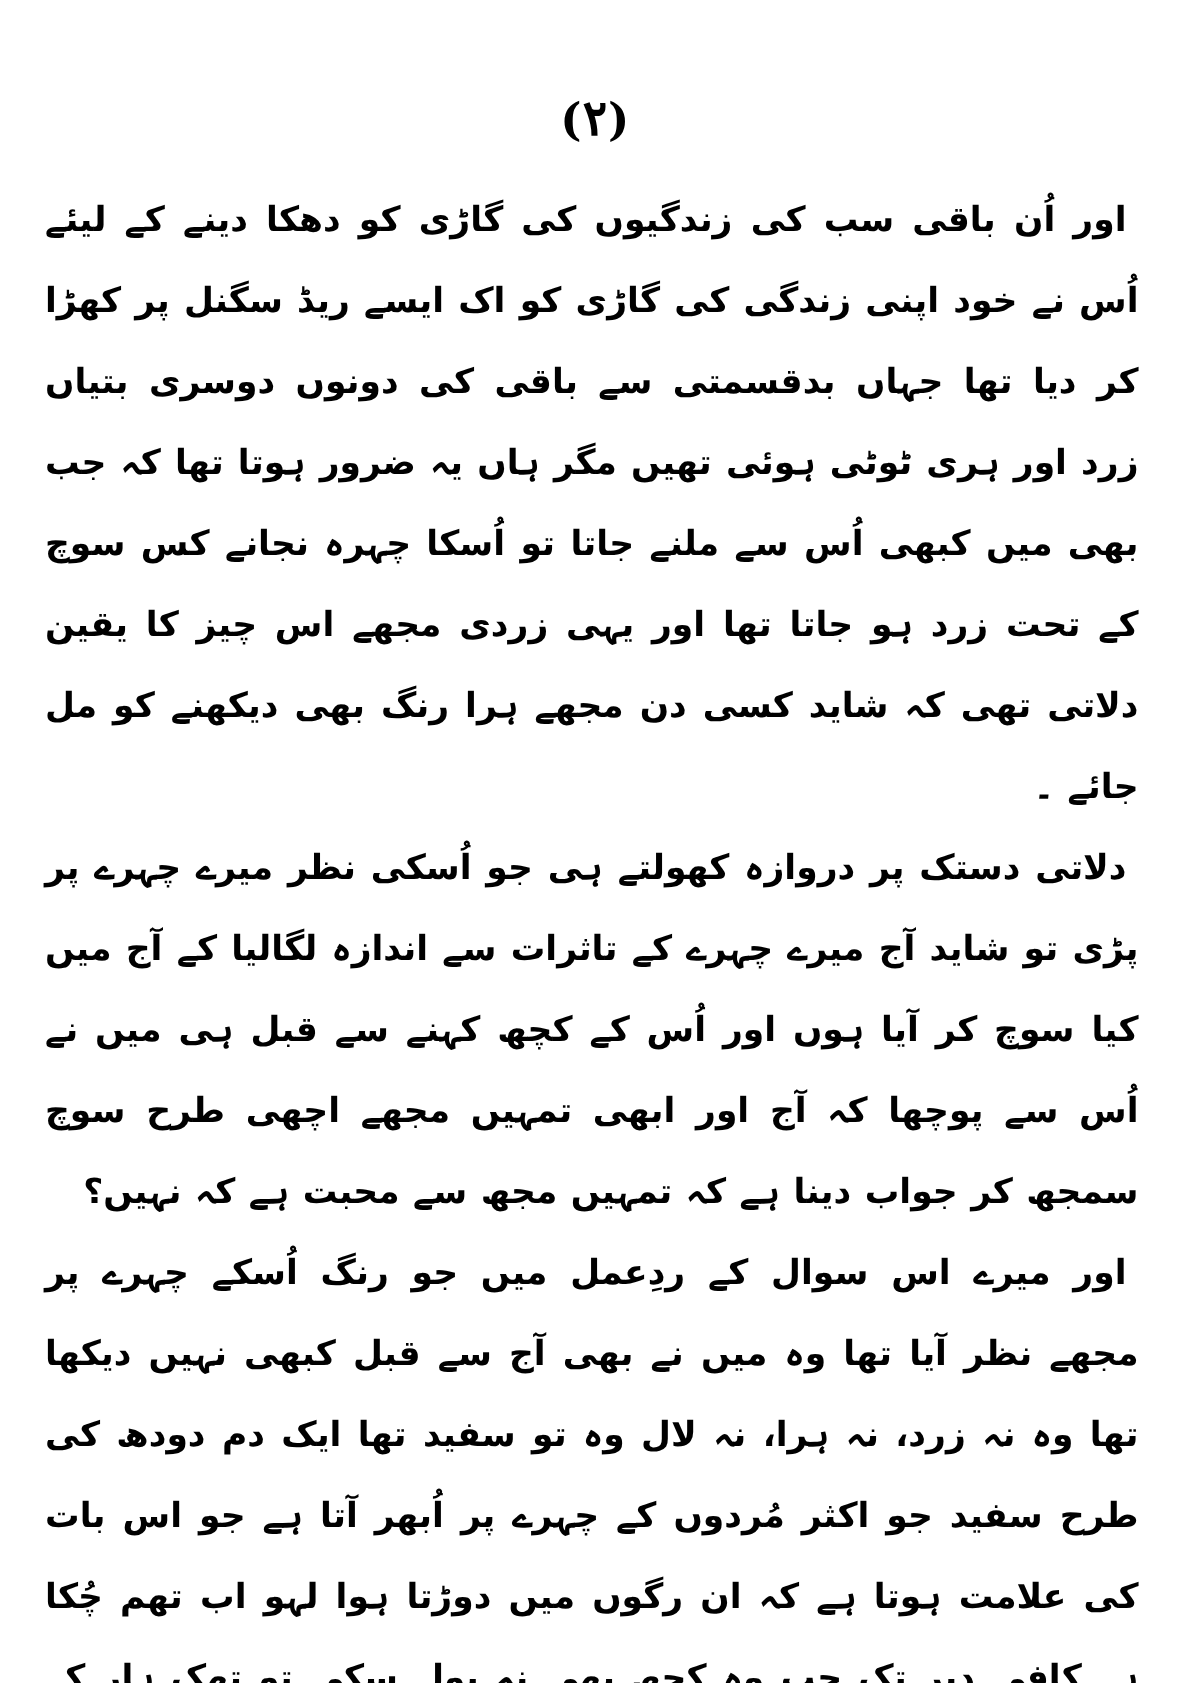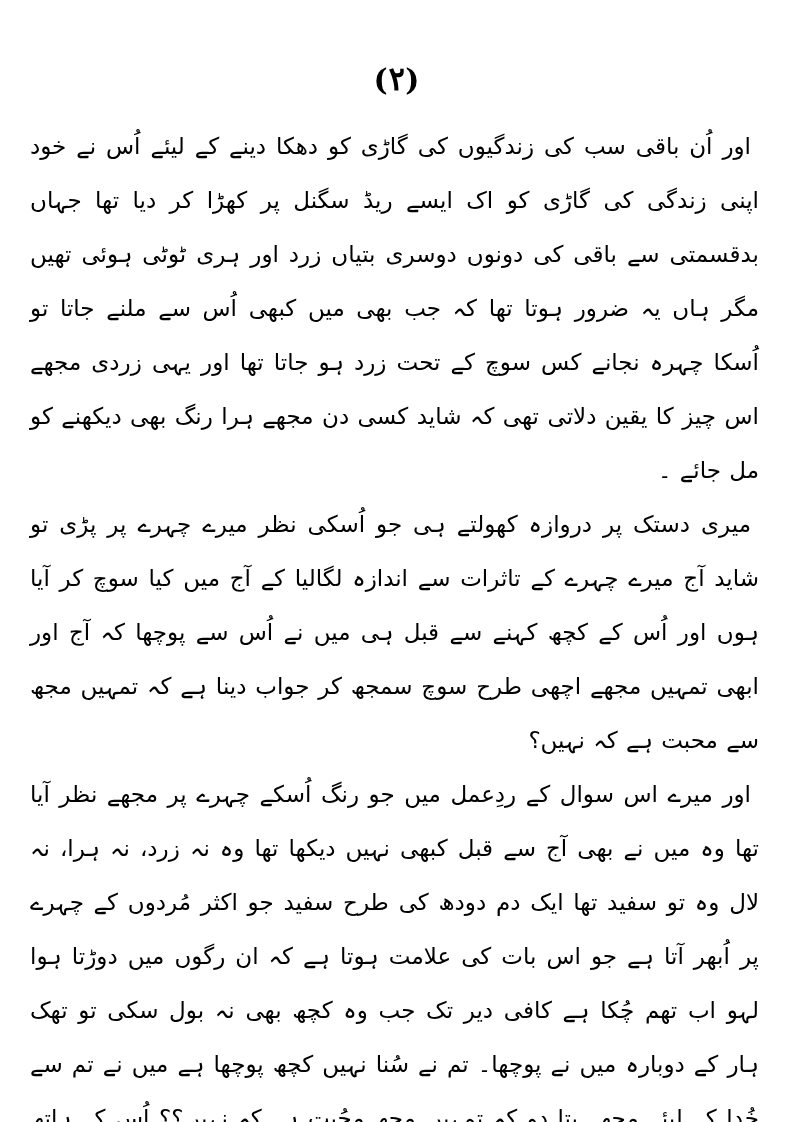--- a/index.html
+++ b/index.html
@@ -32,30 +32,30 @@
     direction: rtl;
     unicode-bidi: embed;
   }
   .doc-body p {
     margin: 0;
     text-align: justify;
     text-justify: inter-word;
     text-align-last: right;
     text-indent: 8px;
     font-size: 23px;
-    font-weight: normal;
+    font-weight: bold;
     line-height: 54px;
     letter-spacing: 0px;
     word-spacing: 1px;
     color: #000000;
   }
 </style>
 </head>
 <body>
 
 <div class="page">
   <div class="page-number">(۲)</div>
   <div class="doc-body">
     <p>اور اُن باقی سب کی زندگیوں کی گاڑی کو دھکا دینے کے لیئے اُس نے خود اپنی زندگی کی گاڑی کو اک ایسے ریڈ سگنل پر کھڑا کر دیا تھا جہاں بدقسمتی سے باقی کی دونوں دوسری بتیاں زرد اور ہری ٹوٹی ہوئی تھیں مگر ہاں یہ ضرور ہوتا تھا کہ جب بھی میں کبھی اُس سے ملنے جاتا تو اُسکا چہرہ نجانے کس سوچ کے تحت زرد ہو جاتا تھا اور یہی زردی مجھے اس چیز کا یقین دلاتی تھی کہ شاید کسی دن مجھے ہرا رنگ بھی دیکھنے کو مل جائے ۔</p>
-    <p>میری دستک پر دروازہ کھولتے ہی جو اُسکی نظر میرے چہرے پر پڑی تو شاید آج میرے چہرے کے تاثرات سے اندازہ لگالیا کے آج میں کیا سوچ کر آیا ہوں اور اُس کے کچھ کہنے سے قبل ہی میں نے اُس سے پوچھا کہ آج اور ابھی تمہیں مجھے اچھی طرح سوچ سمجھ کر جواب دینا ہے کہ تمہیں مجھ سے محبت ہے کہ نہیں؟</p>
+    <p>دلاتی دستک پر دروازہ کھولتے ہی جو اُسکی نظر میرے چہرے پر پڑی تو شاید آج میرے چہرے کے تاثرات سے اندازہ لگالیا کے آج میں کیا سوچ کر آیا ہوں اور اُس کے کچھ کہنے سے قبل ہی میں نے اُس سے پوچھا کہ آج اور ابھی تمہیں مجھے اچھی طرح سوچ سمجھ کر جواب دینا ہے کہ تمہیں مجھ سے محبت ہے کہ نہیں؟</p>
     <p>اور میرے اس سوال کے ردِعمل میں جو رنگ اُسکے چہرے پر مجھے نظر آیا تھا وہ میں نے بھی آج سے قبل کبھی نہیں دیکھا تھا وہ نہ زرد، نہ ہرا، نہ لال وہ تو سفید تھا ایک دم دودھ کی طرح سفید جو اکثر مُردوں کے چہرے پر اُبھر آتا ہے جو اس بات کی علامت ہوتا ہے کہ ان رگوں میں دوڑتا ہوا لہو اب تھم چُکا ہے کافی دیر تک جب وہ کچھ بھی نہ بول سکی تو تھک ہار کے دوبارہ میں نے پوچھا۔ تم نے سُنا نہیں کچھ پوچھا ہے میں نے تم سے خُدا کے لیئے مجھے بتا دو کہ تمہیں مجھ محُبت ہے کہ نہیں؟؟ اُس کے ہاتھ دروازے کی چُوکھٹ پر مظبوطی سے جم گئے تھے اور پیروں نے گھر کی دہلیز کی یوں گرفت کی ہوئی تھی گویا میں اُس کو ابھی زبردستی اپنے ساتھ لے جاونگا۔ دیکھو آج تم نے کوئی جواب نہیں دیا تو مجھے مجبوراً اپنے گھر والوں کے کہنے پر شادی کرنی پڑ جائیگی ابھی میری بات پوری بھی نہیں ہوئی تھی ۔</p>
   </div>
 </div>
 
 </body></html>

